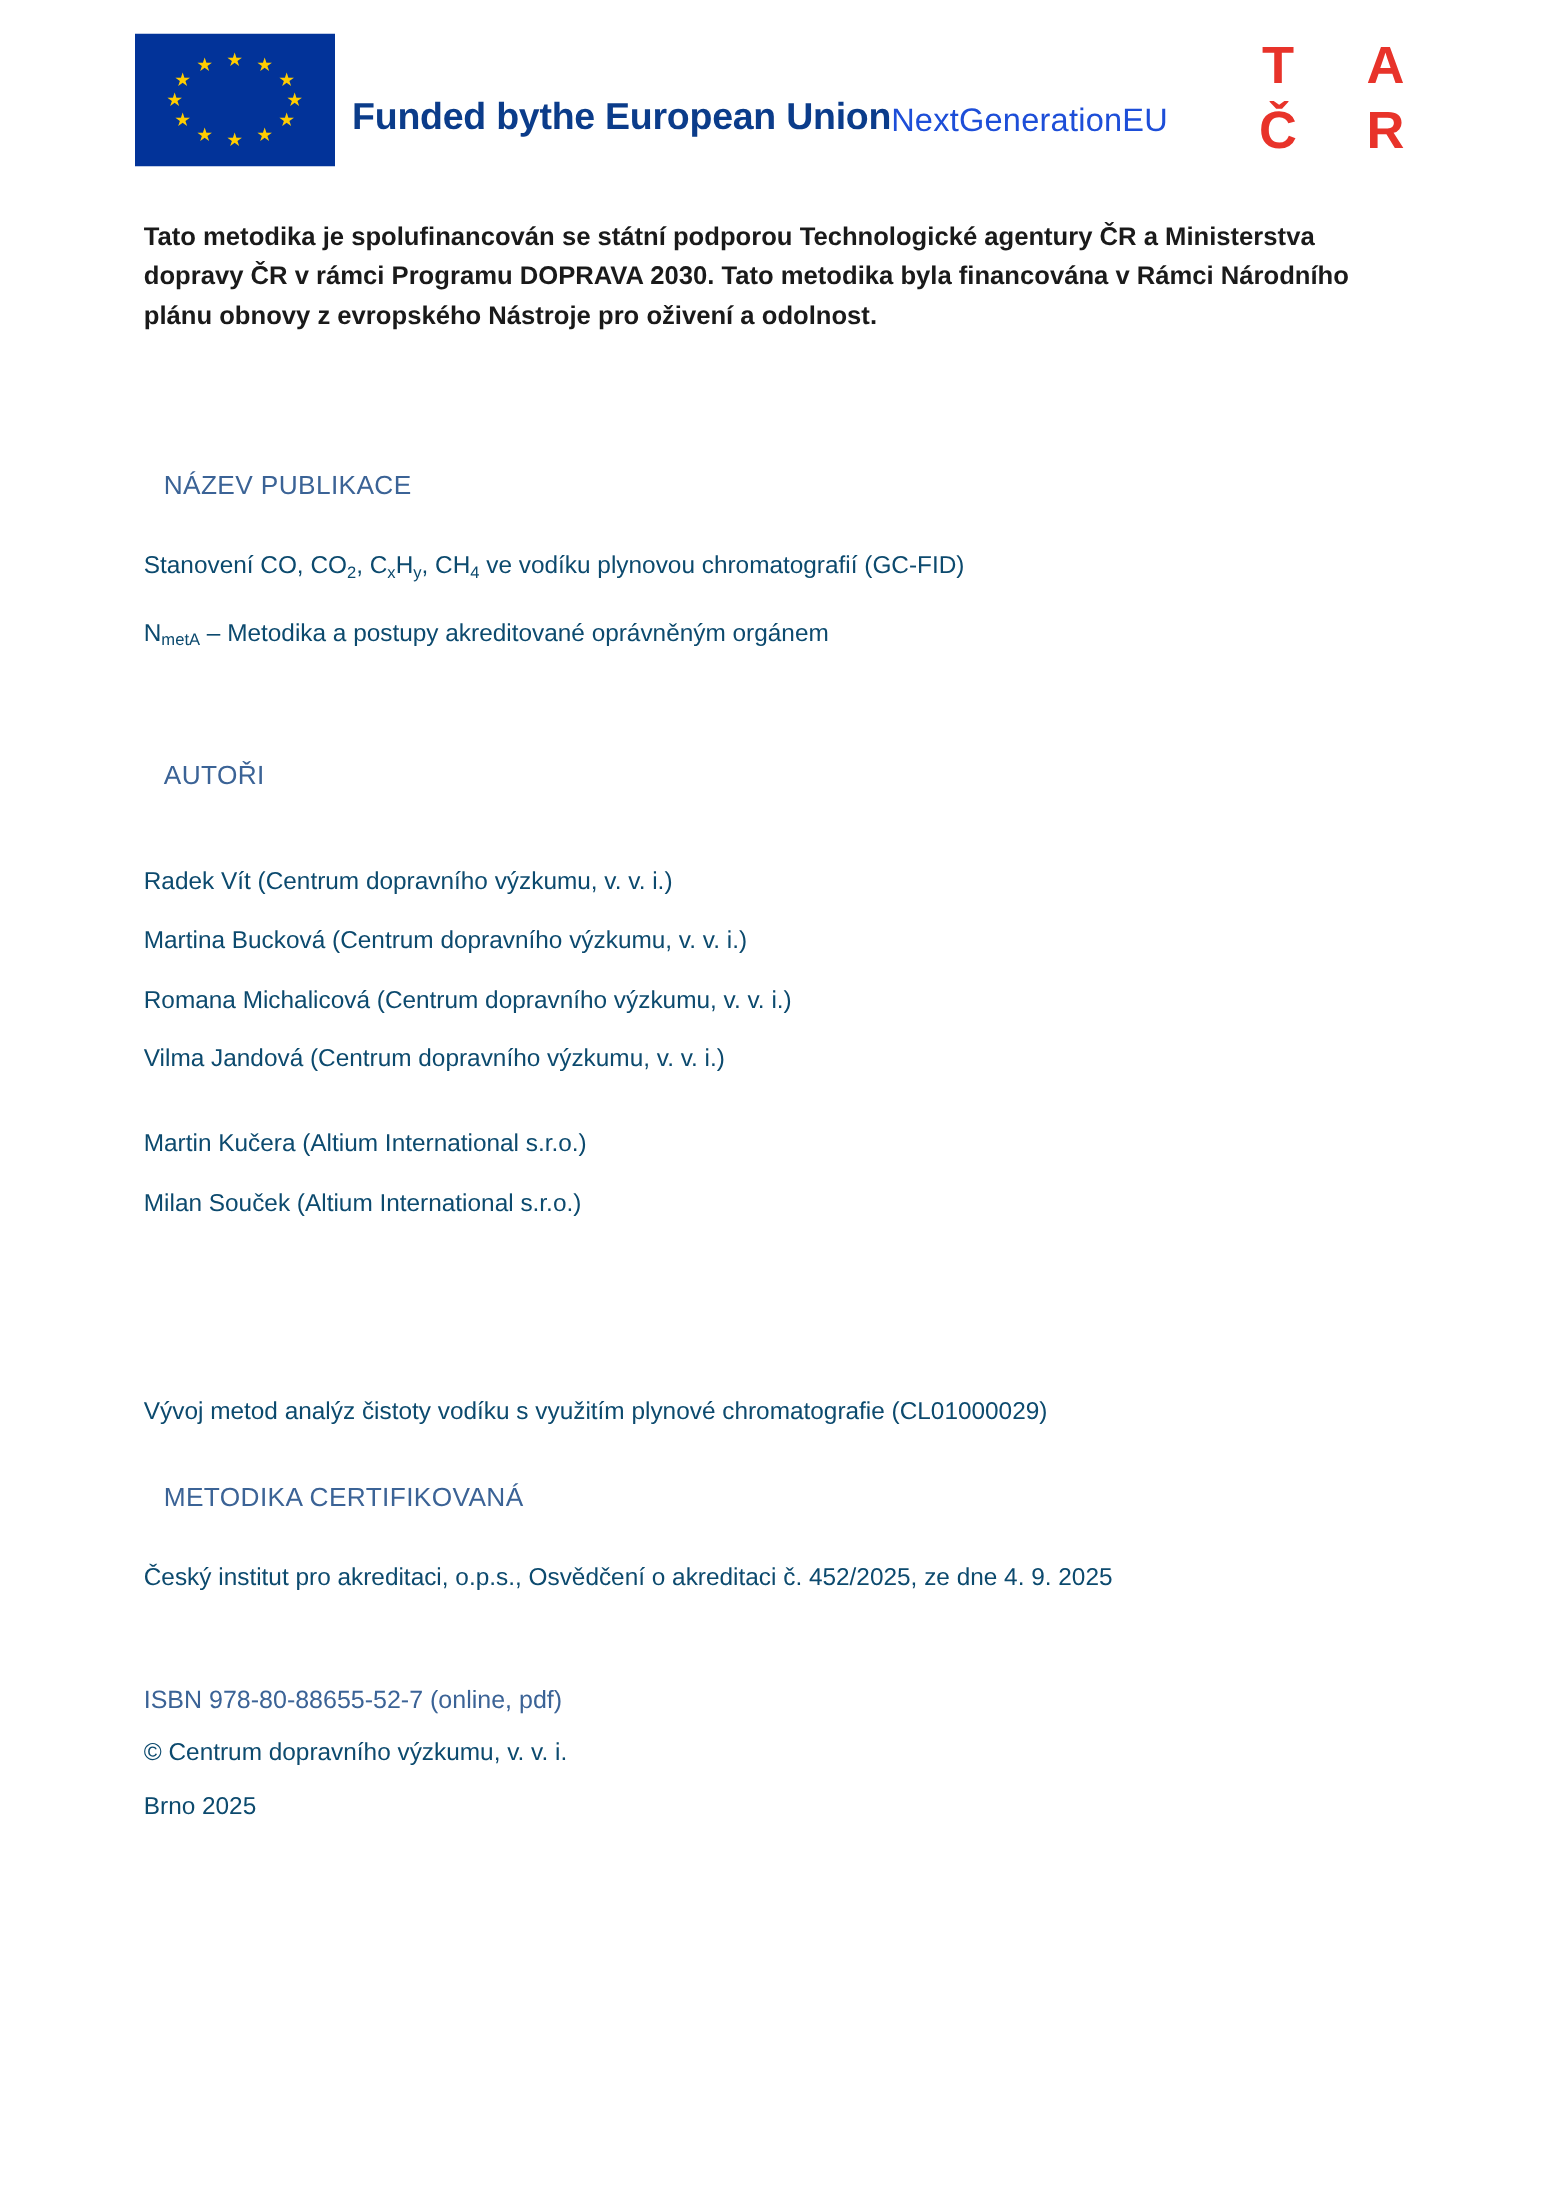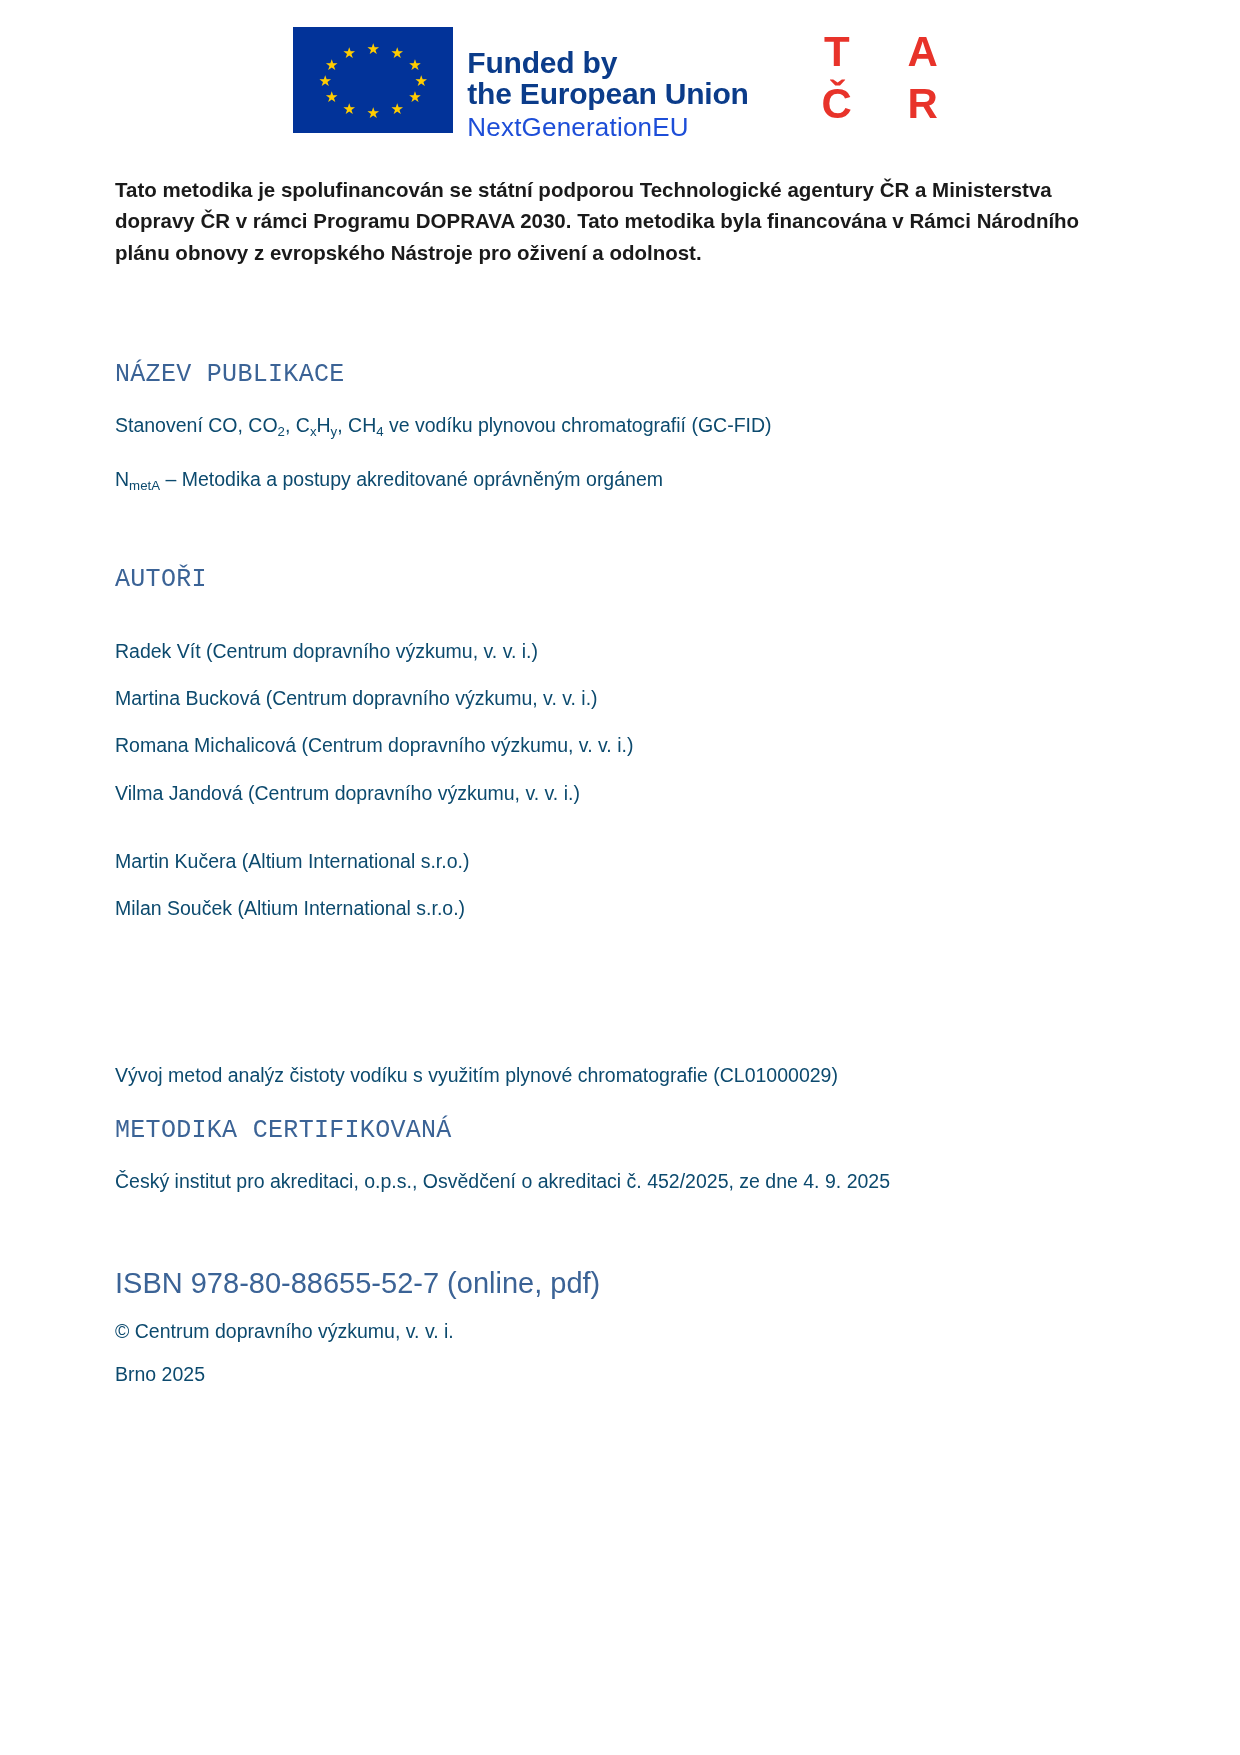--- a/index.html
+++ b/index.html
@@ -61,21 +61,21 @@
     content: "\2605";
     position: absolute;
     transform: translate(-50%, -50%);
     font-size: 15px;
     line-height: 1;
     color: #FFCC00;
   }
 
   .eu-words {
     display: flex;
-    flex-direction: column;
+    flex-direction: row;
     justify-content: center;
     line-height: 1.04;
     margin-top: 28px;
   }
   .eu-words .l1,
   .eu-words .l2 {
     font-family: "Liberation Sans", sans-serif;
     font-weight: bold;
     font-size: 30px;
     color: #0B3C8A;
@@ -125,26 +125,26 @@
 
   
   .content {
     margin-left: 115px;
     margin-right: 96px;
   }
 
   .section { margin: 0; }
 
   .sec-heading {
-    font-family: Liberation Mono, monospace;
-    font-size: 25px;
+    font-family: Liberation Sans, sans-serif;
+    font-size: 21px;
     color: #3B6396;
     letter-spacing: 0.3px;
     font-weight: normal;
-    margin: 0;
+    margin: 16px;
     line-height: 1.2;
   }
 
   .body-line {
     font-family: "Liberation Sans", sans-serif;
     font-size: 19.5px;
     color: #0c4a6e;
     line-height: 1.35;
     margin: 0;
   }
@@ -161,21 +161,21 @@
   .gap-pub-lines   { height: 28px; }
   .gap-pub-authors { height: 72px; }
   .gap-author      { height: 21px; }
   .gap-authors-proj{ height: 118px; }
   .gap-proj-cert   { height: 28px; }
   .gap-cert-isbn   { height: 72px; }
   .gap-isbn-line   { height: 17px; }
 
   .isbn {
     font-family: "Liberation Sans", sans-serif;
-    font-size: 29px;
+    font-size: 20px;
     color: #3B6396;
     line-height: 1.2;
   }
 </style>
 </head>
 <body>
 
 <div class="page">
 
   <div class="logo-band">

